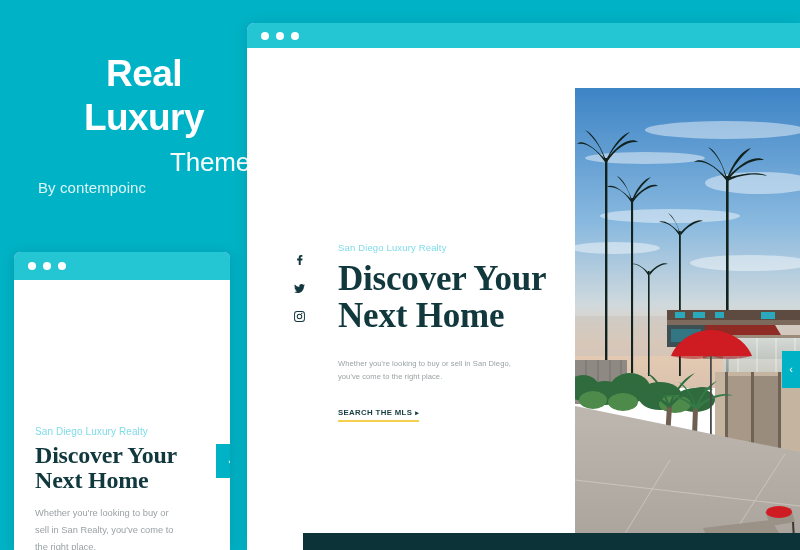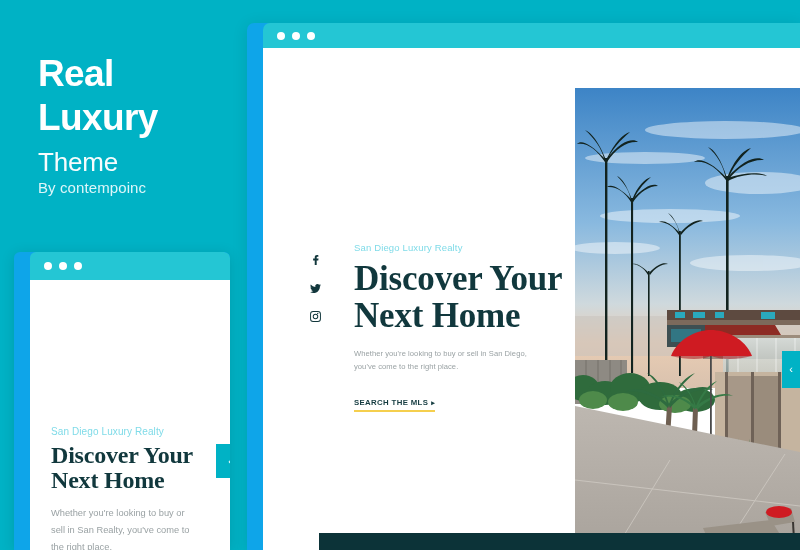--- a/index.html
+++ b/index.html
@@ -11,32 +11,33 @@
   }
 
   
   .promo{
     position:absolute; left:0; top:0; width:250px; height:550px;
     padding:52px 0 0 38px;
   }
   .promo-title{
     color:#ffffff; font-weight:bold; font-size:37px; line-height:1.18;
     letter-spacing:-0.6px;
+    text-align:center;
   }
   .promo-sub{
     color:#ffffff; font-weight:300; font-size:26px; line-height:1.2;
-    margin-top:8px; letter-spacing:-0.2px; opacity:.97;
+    margin-top:8px; letter-spacing:-0.2px; opacity:.97;text-align:right;
   }
   .promo-by{
     color:#ddf6f9; font-weight:400; font-size:15px; 
     letter-spacing:.1px;
   }
 
   
-  .win{ position:absolute; background:#0ea5e9; overflow:hidden;padding-left:16px; }
+  .win{ position:absolute; background:#c4b5fd; overflow:hidden; }
   .win-bar{
     background:#24c6d4; display:flex; align-items:center;
     padding-left:14px; gap:7px;
   }
   .dot{ width:8px; height:8px; border-radius:50%; background:#ffffff; }
   .win-body{ position:relative; background:#ffffff; overflow:hidden; }
 
   
   #main-window{
     left:247px; top:23px; width:553px; height:527px;
@@ -68,21 +69,21 @@
   .eyebrow{
     color:#7fdbe8; font-size:9.5px; letter-spacing:.15px;
     font-weight:400; white-space:nowrap;
   }
   .headline{
     font-family:"Liberation Serif", serif;
     color:#11383d; font-size:35px; line-height:1.06;
     margin-top:7px; letter-spacing:-0.2px;
   }
   .blurb{
-    color:#9aa2a4; font-size:7.6px; line-height:1.72; margin-top:13px;
+    color:#9aa2a4; font-size:7.6px; line-height:1.72; margin-top:23px;
     letter-spacing:.05px;
   }
   .cta{
     display:inline-block; margin-top:25px; padding-bottom:3px;
     border-bottom:2px solid #f5cf4e;
     color:#153c41; font-size:7.8px; font-weight:700; letter-spacing:.35px;
     white-space:nowrap;
   }
   .cta .arrow{ font-size:7px; margin-left:3px; }
 

